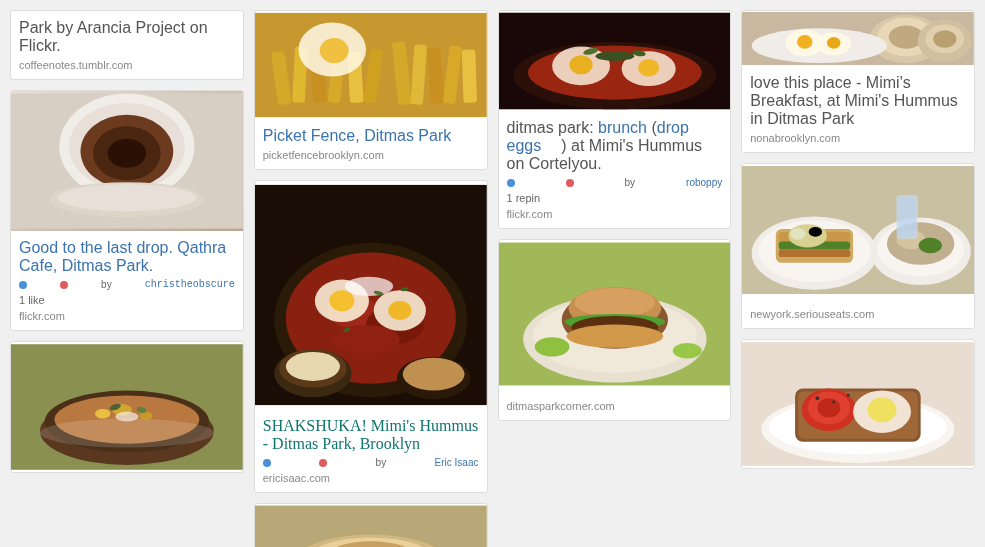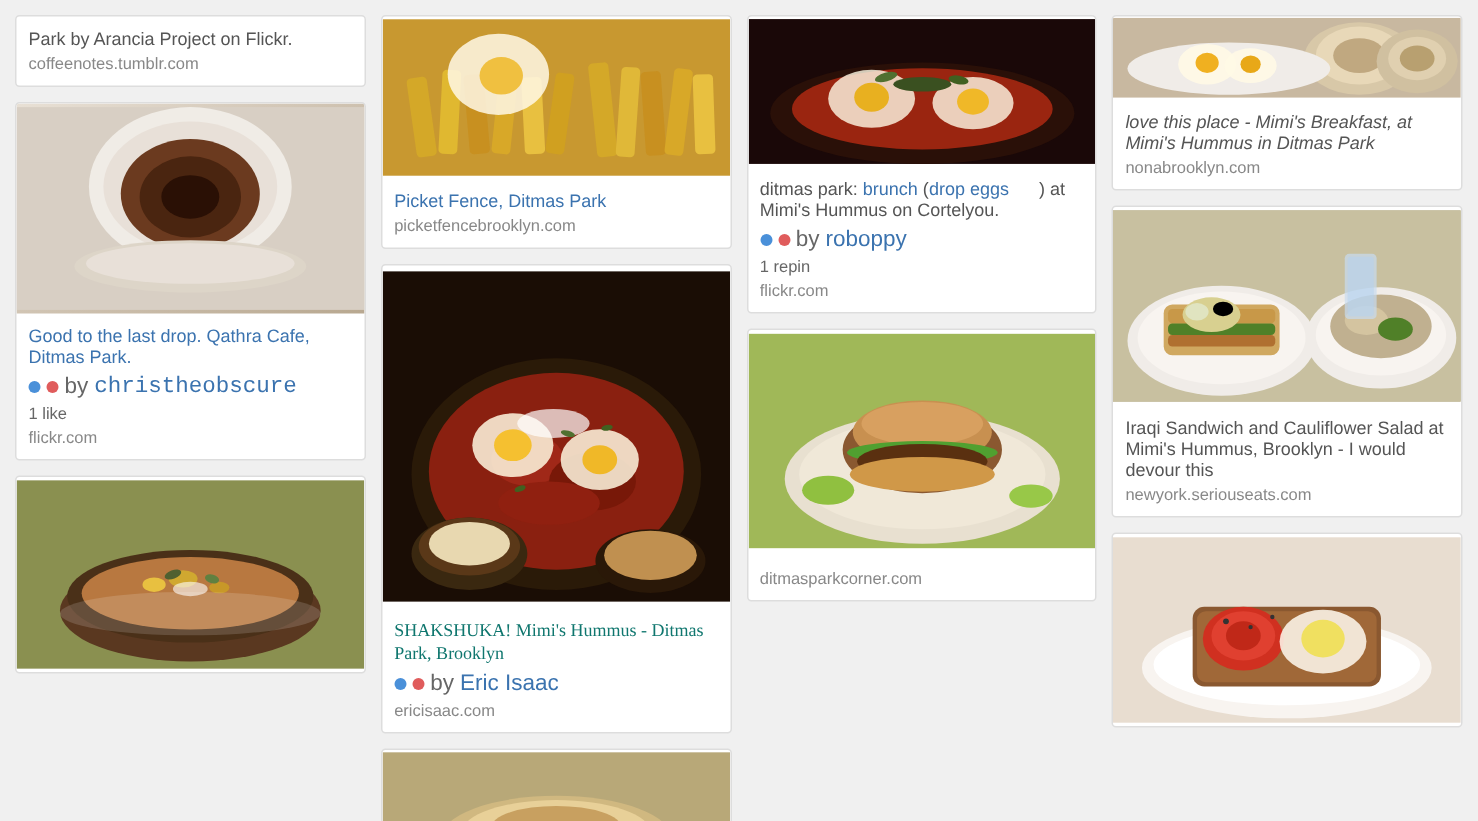--- a/index.html
+++ b/index.html
@@ -24,40 +24,41 @@
     .card {
       background: #fff;
       border: 1px solid #ddd;
       border-radius: 3px;
       overflow: hidden;
     }
     .card-body {
       padding: 8px;
     }
     .card-title {
-      font-size: 12px;
+      font-size: 16px;
       font-weight: normal;
       margin-bottom: 4px;
     }
     .card-title a {
       color: #3b73af;
       text-decoration: none;
     }
     .card-source {
       color: #888;
       font-size: 11px;
       margin-top: 4px;
     }
     .card-meta {
       display: flex;
       align-items: center;
       gap: 4px;
       margin: 4px 0;
-      font-size: 15px;
+      font-size: 10px;
       color: #666;
+      justify-content: space-between;
     }
     .dot {
       width: 8px;
       height: 8px;
       border-radius: 50%;
       display: inline-block;
     }
     .dot-blue { background: #4a90d9; }
     .dot-red { background: #e05c5c; }
     .likes {
@@ -332,21 +333,21 @@
 
           <ellipse cx="65" cy="32" rx="20" ry="14" fill="rgba(255,250,230,0.9)"></ellipse>
           <ellipse cx="95" cy="33" rx="18" ry="12" fill="rgba(255,250,230,0.9)"></ellipse>
 
           <ellipse cx="65" cy="31" rx="8" ry="7" fill="#f0b020"></ellipse>
           <ellipse cx="95" cy="32" rx="7" ry="6" fill="#e8a818"></ellipse>
         </svg>
       </div>
       <div class="card-body">
         <div class="card-title">
-          <span style="color:#555;font-style:italic;">love this place - Mimi's Breakfast, at Mimi's Hummus in Ditmas Park</span>
+          <span style="color:#555;">love this place - Mimi's Breakfast, at Mimi's Hummus in Ditmas Park</span>
         </div>
         <div class="card-source">nonabrooklyn.com</div>
       </div>
     </div>
 
     <div class="card">
       <div class="food-art" style="height:132px;">
         <svg viewBox="0 0 240 132" xmlns="http://www.w3.org/2000/svg" width="100%" height="132">
           <rect width="240" height="132" fill="#b0a880"></rect>
 
@@ -369,23 +370,20 @@
 
           <ellipse cx="185" cy="80" rx="35" ry="22" fill="#c0b090"></ellipse>
           <ellipse cx="175" cy="76" rx="15" ry="10" fill="#d4c4a0"></ellipse>
           <ellipse cx="195" cy="82" rx="12" ry="8" fill="#508028"></ellipse>
 
           <rect x="160" y="30" width="22" height="45" rx="3" fill="rgba(200,220,240,0.7)"></rect>
           <rect x="162" y="32" width="18" height="41" rx="2" fill="rgba(180,210,240,0.5)"></rect>
         </svg>
       </div>
       <div class="card-body">
-        <div class="card-title">
-          <span style="color:#555;">Iraqi Sandwich and Cauliflower Salad at Mimi's Hummus, Brooklyn - I would devour this</span>
-        </div>
         <div class="card-source">newyork.seriouseats.com</div>
       </div>
     </div>
 
     <div class="card">
       <div class="food-art" style="height:128px;">
         <svg viewBox="0 0 240 128" xmlns="http://www.w3.org/2000/svg" width="100%" height="128">
           <rect width="240" height="128" fill="#e8ddd0"></rect>
 
           <ellipse cx="120" cy="90" rx="100" ry="35" fill="#f8f4f0"></ellipse>

